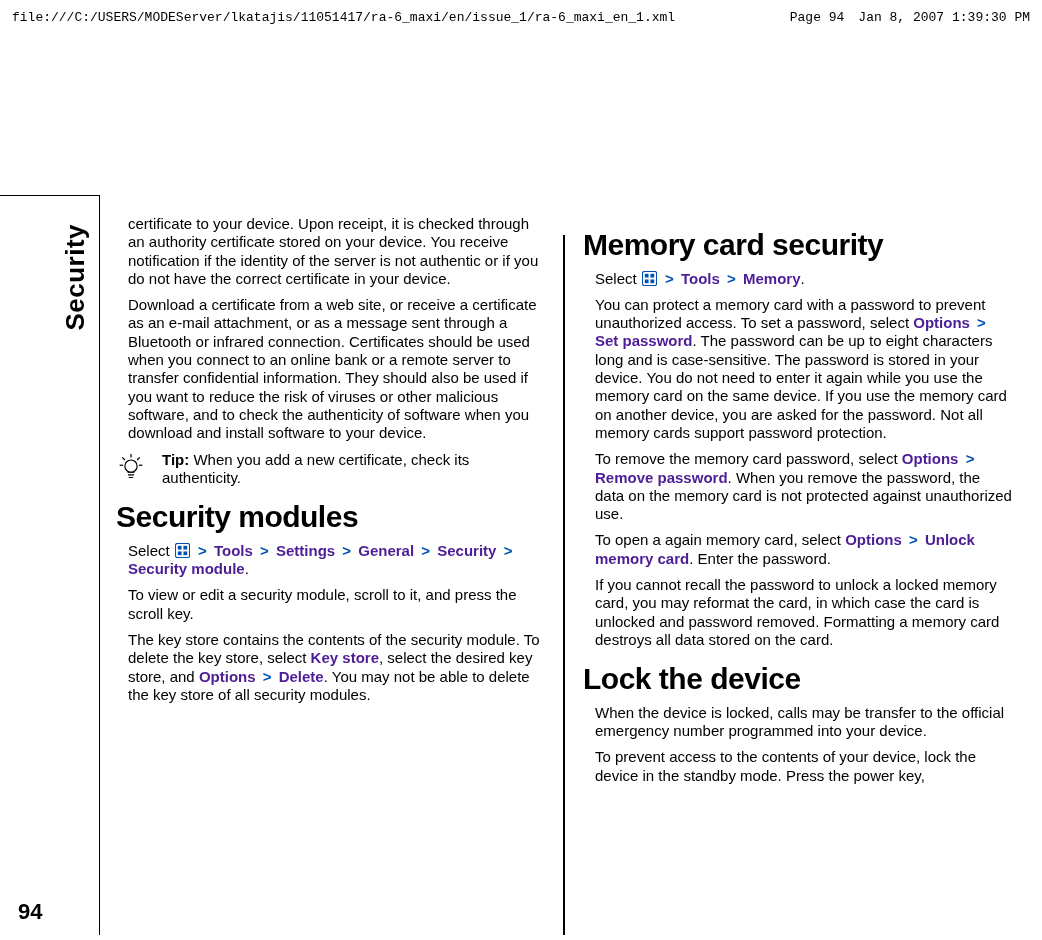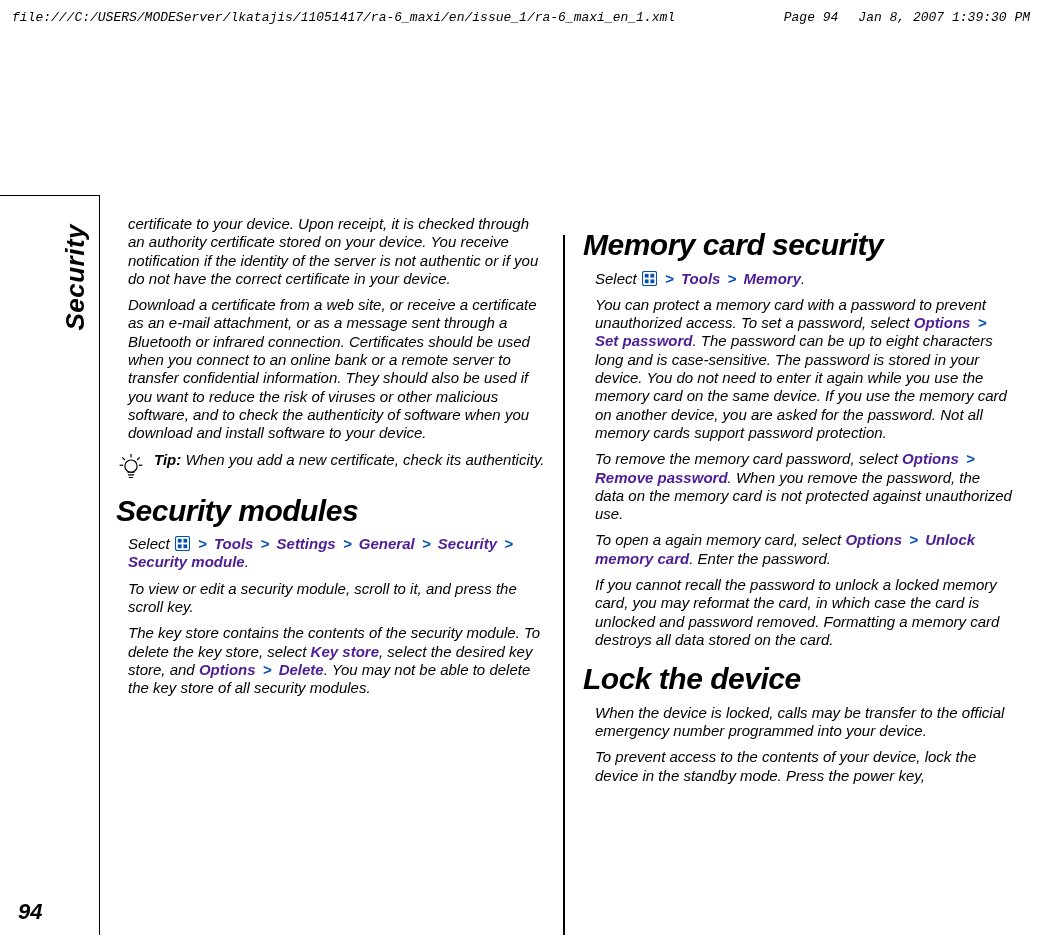--- a/index.html
+++ b/index.html
@@ -7,38 +7,37 @@
     padding: 0;
     background: #ffffff;
     font-family: Arial, Helvetica, sans-serif;
     color: #000000;
   }
   .page {
     width: 1042px;
     height: 940px;
     position: relative;
     box-sizing: border-box;
-    font-style: italic;
   }
   .top-bar {
     position: absolute;
     top: 10px;
     left: 0;
     right: 0;
     padding: 0 12px;
     font-family: "Courier New", Courier, monospace;
     font-size: 13px;
     color: #000;
     display: flex;
     justify-content: space-between;
     white-space: nowrap;
   }
   .top-bar .right {
     display: flex;
-    gap: 20px;
+    gap: 14px;
   }
 
   .content-area {
     position: absolute;
     top: 195px;
     left: 0px;
     width: 1040px;
     height: 740px;
     box-sizing: border-box;
     display: flex;
@@ -117,21 +116,21 @@
   }
   .gt {
     color: #0050b0;
     font-weight: bold;
     margin: 0 3px;
   }
 
   .tip-row {
     display: flex;
     align-items: flex-start;
-    gap: 8px;
+    gap: 16px;
     margin: 6px 0 8px 0;
   }
   .tip-text {
     flex: 1;
   }
   .bold {
     font-weight: bold;
   }
 
   .icon-app {

